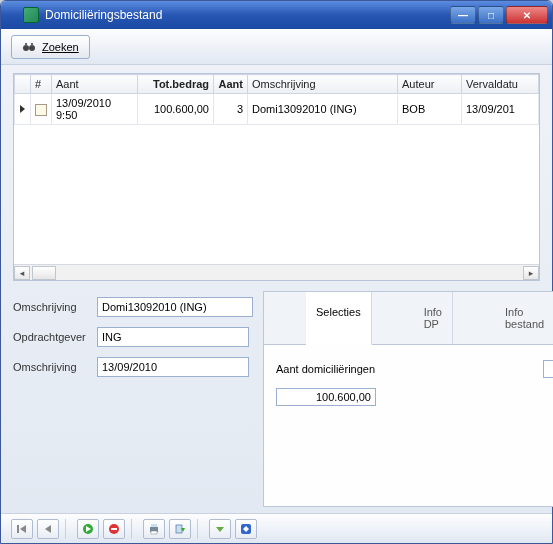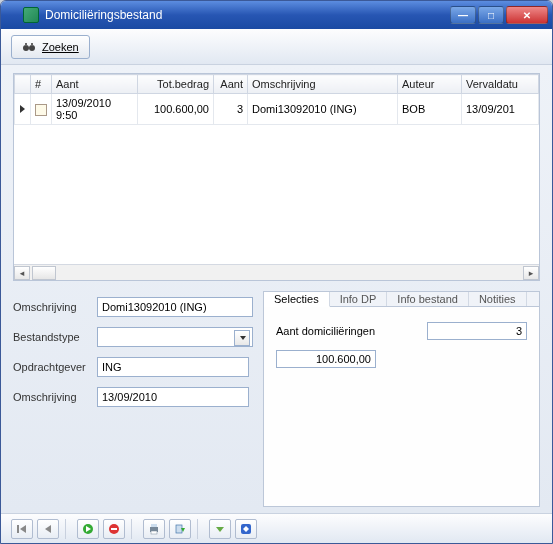--- a/index.html
+++ b/index.html
@@ -22,21 +22,21 @@
 .icon-new::after { content:"+"; position:absolute; top:-2px; right:-4px; color:#fa0; font-weight:bold; font-size:10px; }
 .toolbar .spacer { flex: 1; }
 .underline { text-decoration: underline; }
 
 .content { flex: 1; background: linear-gradient(to bottom, #eef2f8, #e3e9f2); padding: 8px 12px 6px 12px; display: flex; flex-direction: column; gap: 10px; }
 
 .grid-wrap { background: #fff; border: 1px solid #b9c5d8; height: 208px; display: flex; flex-direction: column; }
 .grid { flex: 1; overflow: hidden; }
 table { width: 100%; border-collapse: collapse; font-size: 11px; }
 thead th { background: linear-gradient(to bottom, #fdfdfe, #eceff4); border: 1px solid #cfd6e2; padding: 3px 4px; text-align: left; font-weight: normal; color: #222; }
-thead th.num { text-align: right; }
+thead th.num { text-align: right; font-weight: bold; }
 tbody td { border: 1px solid #e4e8ee; padding: 3px 4px; }
 tbody td.num { text-align: right; }
 .row-indicator { width: 14px; text-align:center; }
 .row-indicator span { display:inline-block; width:0; height:0; border-top:4px solid transparent; border-bottom:4px solid transparent; border-left:5px solid #333; }
 .cell-icon { display:inline-block; width:12px; height:12px; border:1px solid #a98; background:#fefae8; vertical-align:middle; }
 .hscroll { height: 16px; background: #f1f1f1; border-top: 1px solid #d4d9e2; display:flex; align-items:center; }
 .hscroll .arrow { width:16px; height:14px; border:1px solid #c0c6d0; background:linear-gradient(#fff,#e8e8e8); display:flex; align-items:center; justify-content:center; font-size:9px; color:#555; }
 .hscroll .thumb { width:24px; height:14px; border:1px solid #c0c6d0; background:linear-gradient(#fff,#e6e6e6); margin-left:2px; }
 .hscroll .track { flex:1; }
 
@@ -44,21 +44,21 @@
 .form { flex: 0 0 240px; display:flex; flex-direction:column; gap:10px; padding-top:6px; }
 .form-row { display:flex; align-items:center; gap:6px; }
 .form-row label { width: 78px; color:#333; }
 .text-input { flex:1; height:20px; border:1px solid #9bb0ce; background:#fff; padding:2px 4px; }
 .select { flex:1; height:20px; border:1px solid #9bb0ce; background:#fff; position:relative; }
 .select::after { content:""; position:absolute; right:2px; top:2px; width:14px; height:14px; border:1px solid #9bb0ce; background:linear-gradient(#fff,#e8e8e8); }
 .select::before { content:""; position:absolute; right:6px; top:8px; width:0; height:0; border-left:3px solid transparent; border-right:3px solid transparent; border-top:4px solid #333; z-index:2; }
 
 .tabs-panel { flex:1; border:1px solid #bcc7d8; background:#fefefe; display:flex; flex-direction:column; }
 .tabs { display:flex; border-bottom:1px solid #bcc7d8; background:#f0f3f8; }
-.tab { padding:1px 10px; border-right:1px solid #d2d9e4; cursor:default; color:#555; }
+.tab { padding:14px 10px; border-right:1px solid #d2d9e4; cursor:default; color:#555;margin-left:42px; }
 .tab.active { background:#fff; border-bottom:1px solid #fff; margin-bottom:-1px; color:#000; }
 .tab-body { padding:15px 12px; display:flex; flex-direction:column; gap:10px; }
 .info-row { display:flex; align-items:center; }
 .info-row label { flex:1; }
 .info-val { width:100px; height:18px; border:1px solid #9bb0ce; background:#fff; text-align:right; padding:2px 4px; }
 
 .bottom-bar { height:30px; background: linear-gradient(to bottom, #fdfdfe, #e1e8f2); border-top:1px solid #c9d2e0; display:flex; align-items:center; padding:0 10px; gap:4px; }
 .ib { width:22px; height:20px; border:1px solid #b0bcd0; background:linear-gradient(#fff,#e8edf4); border-radius:2px; display:flex; align-items:center; justify-content:center; cursor:default; }
 .sep { width:6px; height:20px; border-left:1px solid #c8d0de; margin:0 2px; }
 svg { display:block; }
@@ -143,24 +143,20 @@
     </div>
 
     <div class="lower">
 
       <div class="form">
         <div class="form-row">
           <label>Omschrijving</label>
           <input class="text-input" value="Domi13092010 (ING)" style="">
         </div>
         <div class="form-row">
-          <label>Bestandstype</label>
-          <div class="select"></div>
-        </div>
-        <div class="form-row">
           <label>Opdrachtgever</label>
           <input class="text-input" style="flex: 0 0 90px;" value="ING">
         </div>
         <div class="form-row">
           <label>Omschrijving</label>
           <input class="text-input" style="flex: 0 0 90px;" value="13/09/2010">
         </div>
       </div>
 
       <div class="tabs-panel">

